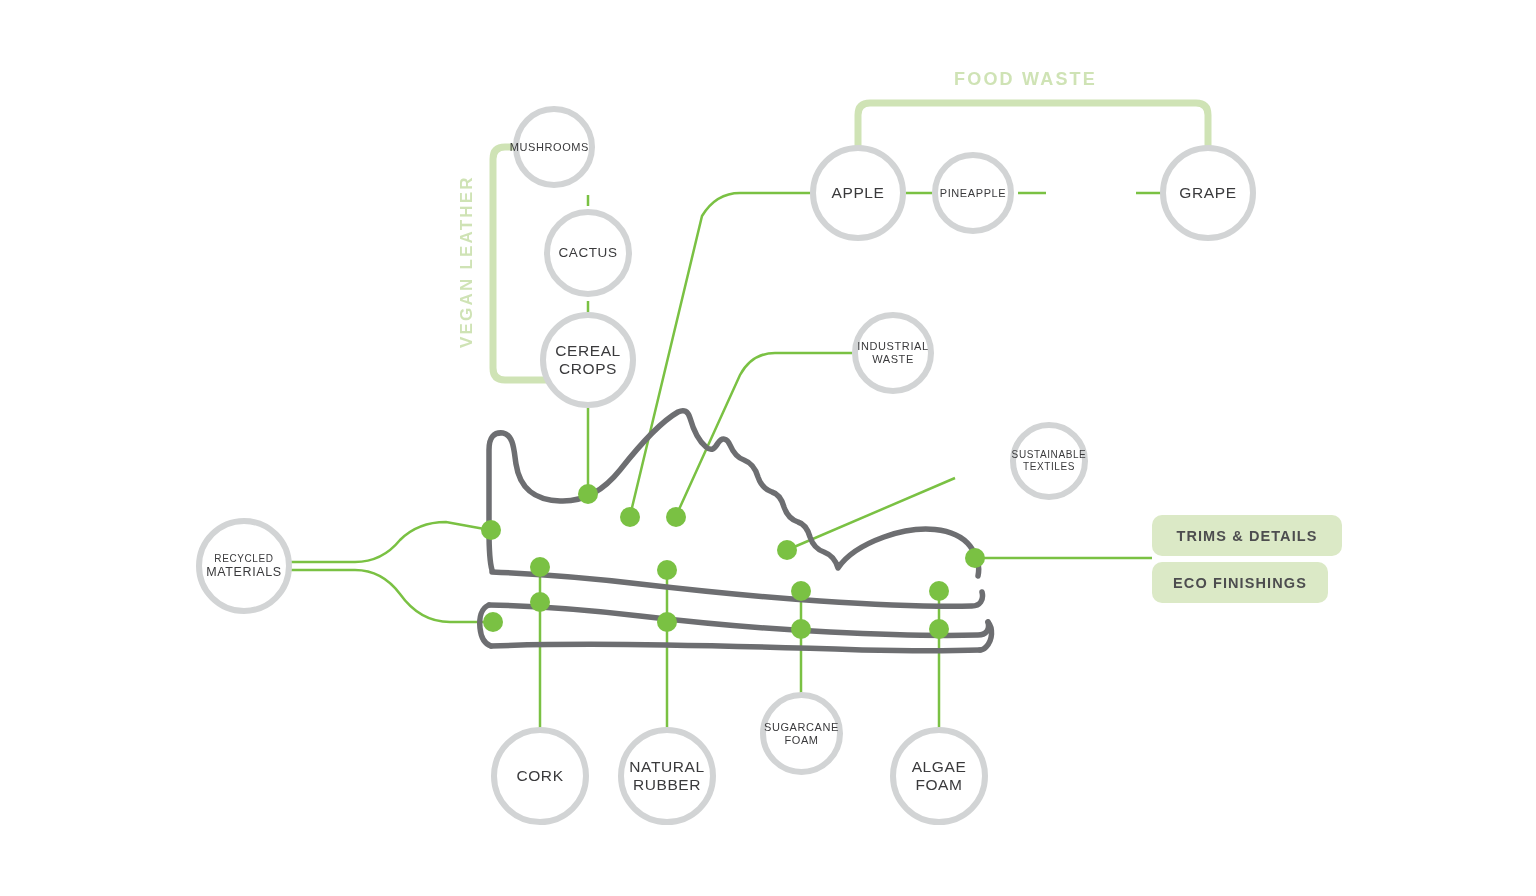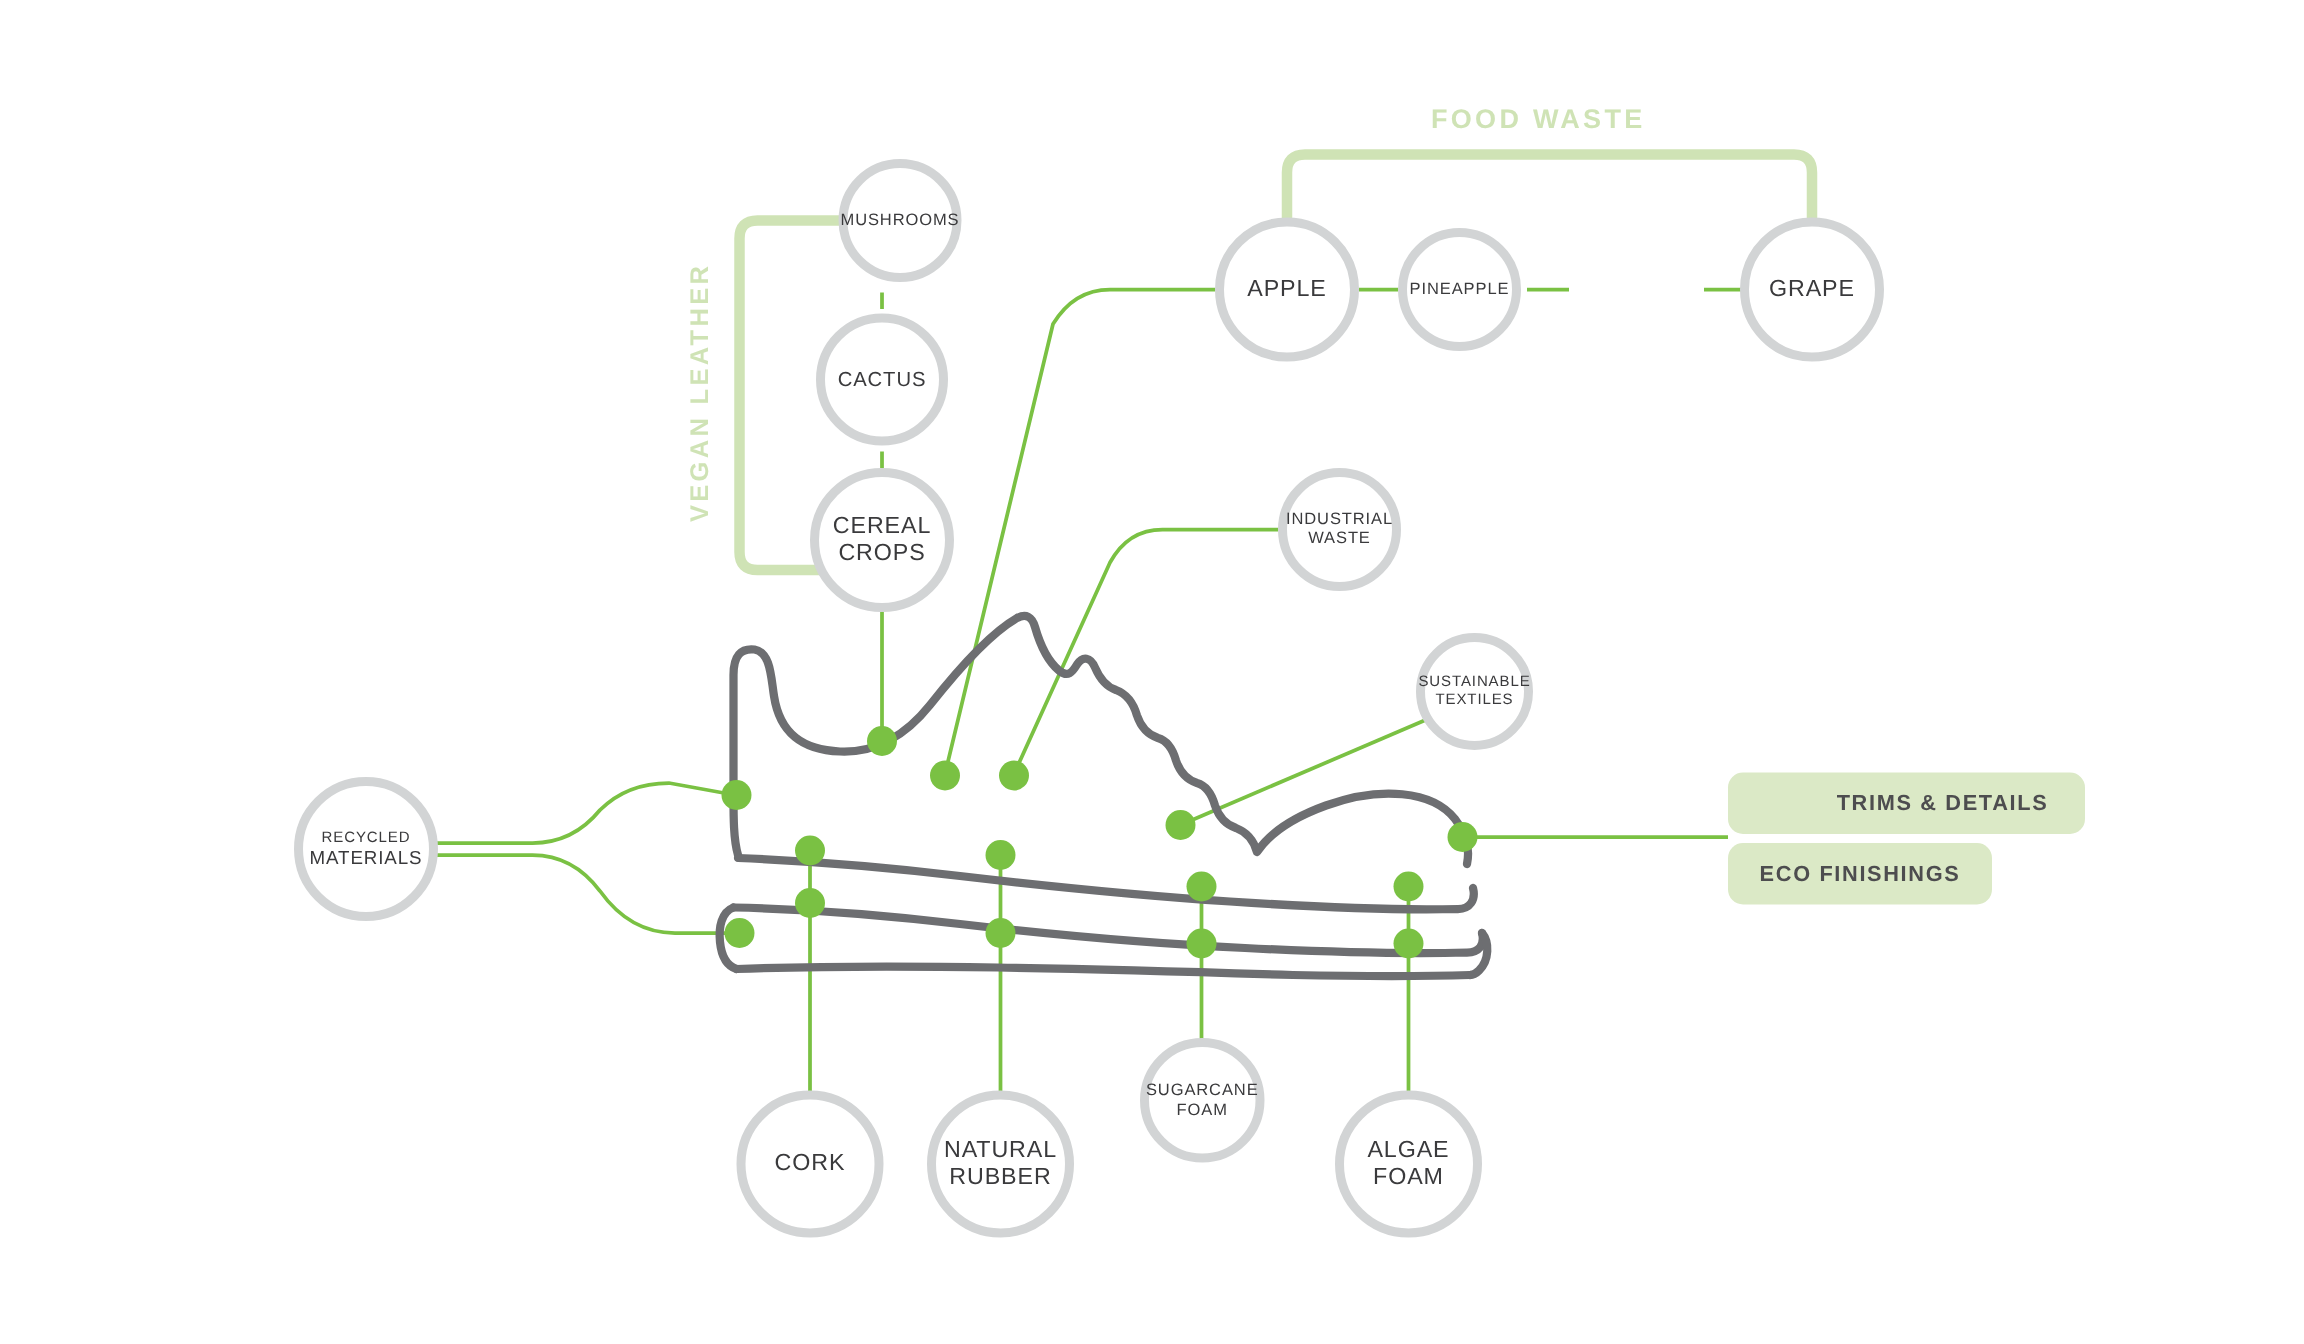--- a/index.html
+++ b/index.html
@@ -186,21 +186,21 @@
       <circle cx="801" cy="629" r="10"></circle>
       <circle cx="939" cy="591" r="10"></circle>
       <circle cx="939" cy="629" r="10"></circle>
     </g>
   </svg>
 
   <div class="group-cap" id="cap-food-waste" style="left:954px; top:69px;">FOOD WASTE</div>
 
   <div class="group-cap" id="cap-vegan-leather" style="left:457px; top:348px;">VEGAN LEATHER</div>
 
-  <div class="node sz-sm" style="left:559px; top:106px;">
+  <div class="node sz-sm" style="left:513px; top:106px;justify-content:flex-end;">
     <span>MUSHROOMS</span>
   </div>
 
   <div class="node sz-md" style="left:544px; top:209px;">
     <span>CACTUS</span>
   </div>
 
   <div class="node sz-lg" style="left:540px; top:312px;">
     <div>
       <span>CEREAL</span>
@@ -221,21 +221,21 @@
     <span>GRAPE</span>
   </div>
 
   <div class="node sz-sm" style="left:852px; top:312px;">
     <div>
       <span>INDUSTRIAL</span>
       <span>WASTE</span>
     </div>
   </div>
 
-  <div class="node sz-xs" style="left:944px; top:422px;">
+  <div class="node sz-xs" style="left:1010px; top:422px;">
     <div>
       <span>SUSTAINABLE</span>
       <span>TEXTILES</span>
     </div>
   </div>
 
   <div class="node sz-lg" style="left:196px; top:518px;">
     <div>
       <span style="font-size:10px">RECYCLED</span>
       <span style="font-size:12.5px">MATERIALS</span>
@@ -260,21 +260,21 @@
     </div>
   </div>
 
   <div class="node" style="left:890px; top:727px; width:98px; height:98px; font-size:15.5px;">
     <div>
       <span>ALGAE</span>
       <span>FOAM</span>
     </div>
   </div>
 
-  <div class="pill" style="left:1152px; top:515px; width:190px; height:41px;padding-left:48px;">
+  <div class="pill" style="left:1152px; top:515px; width:190px; height:41px;">
     <span>TRIMS &amp; DETAILS</span>
   </div>
 
   <div class="pill" style="left:1152px; top:562px; width:176px; height:41px;">
     <span>ECO FINISHINGS</span>
   </div>
 
 </div>
 
 </body></html>

